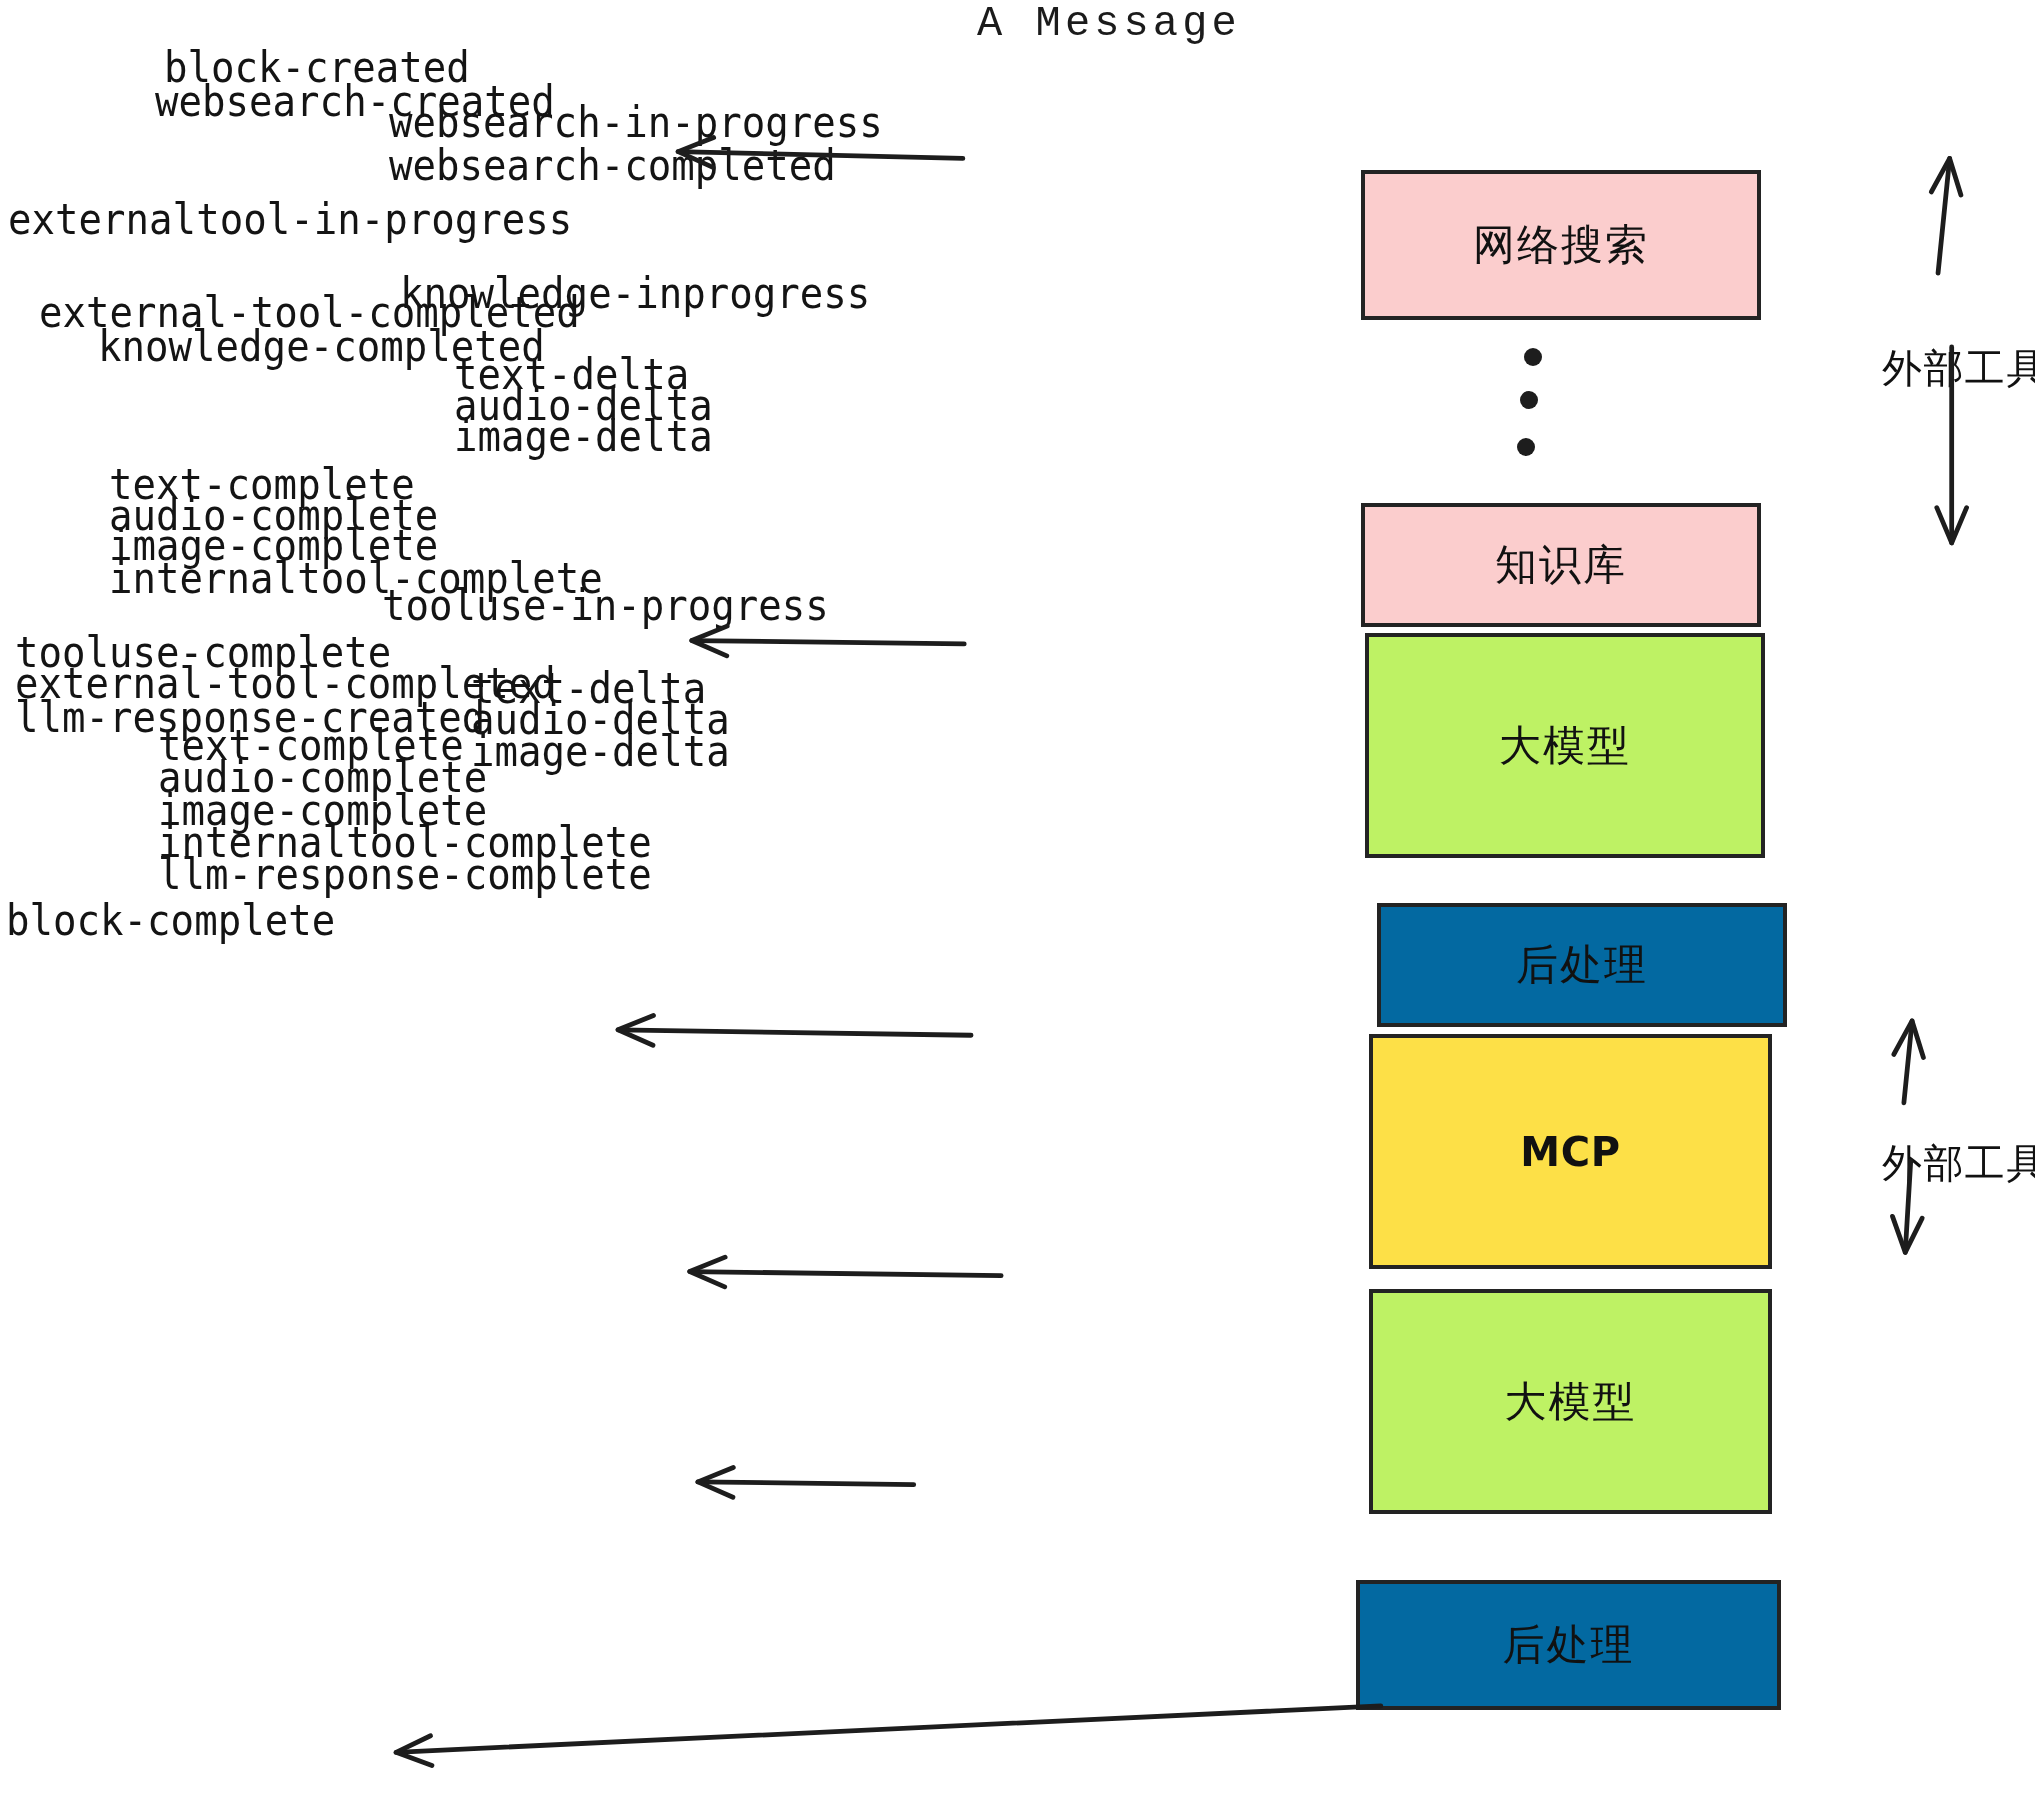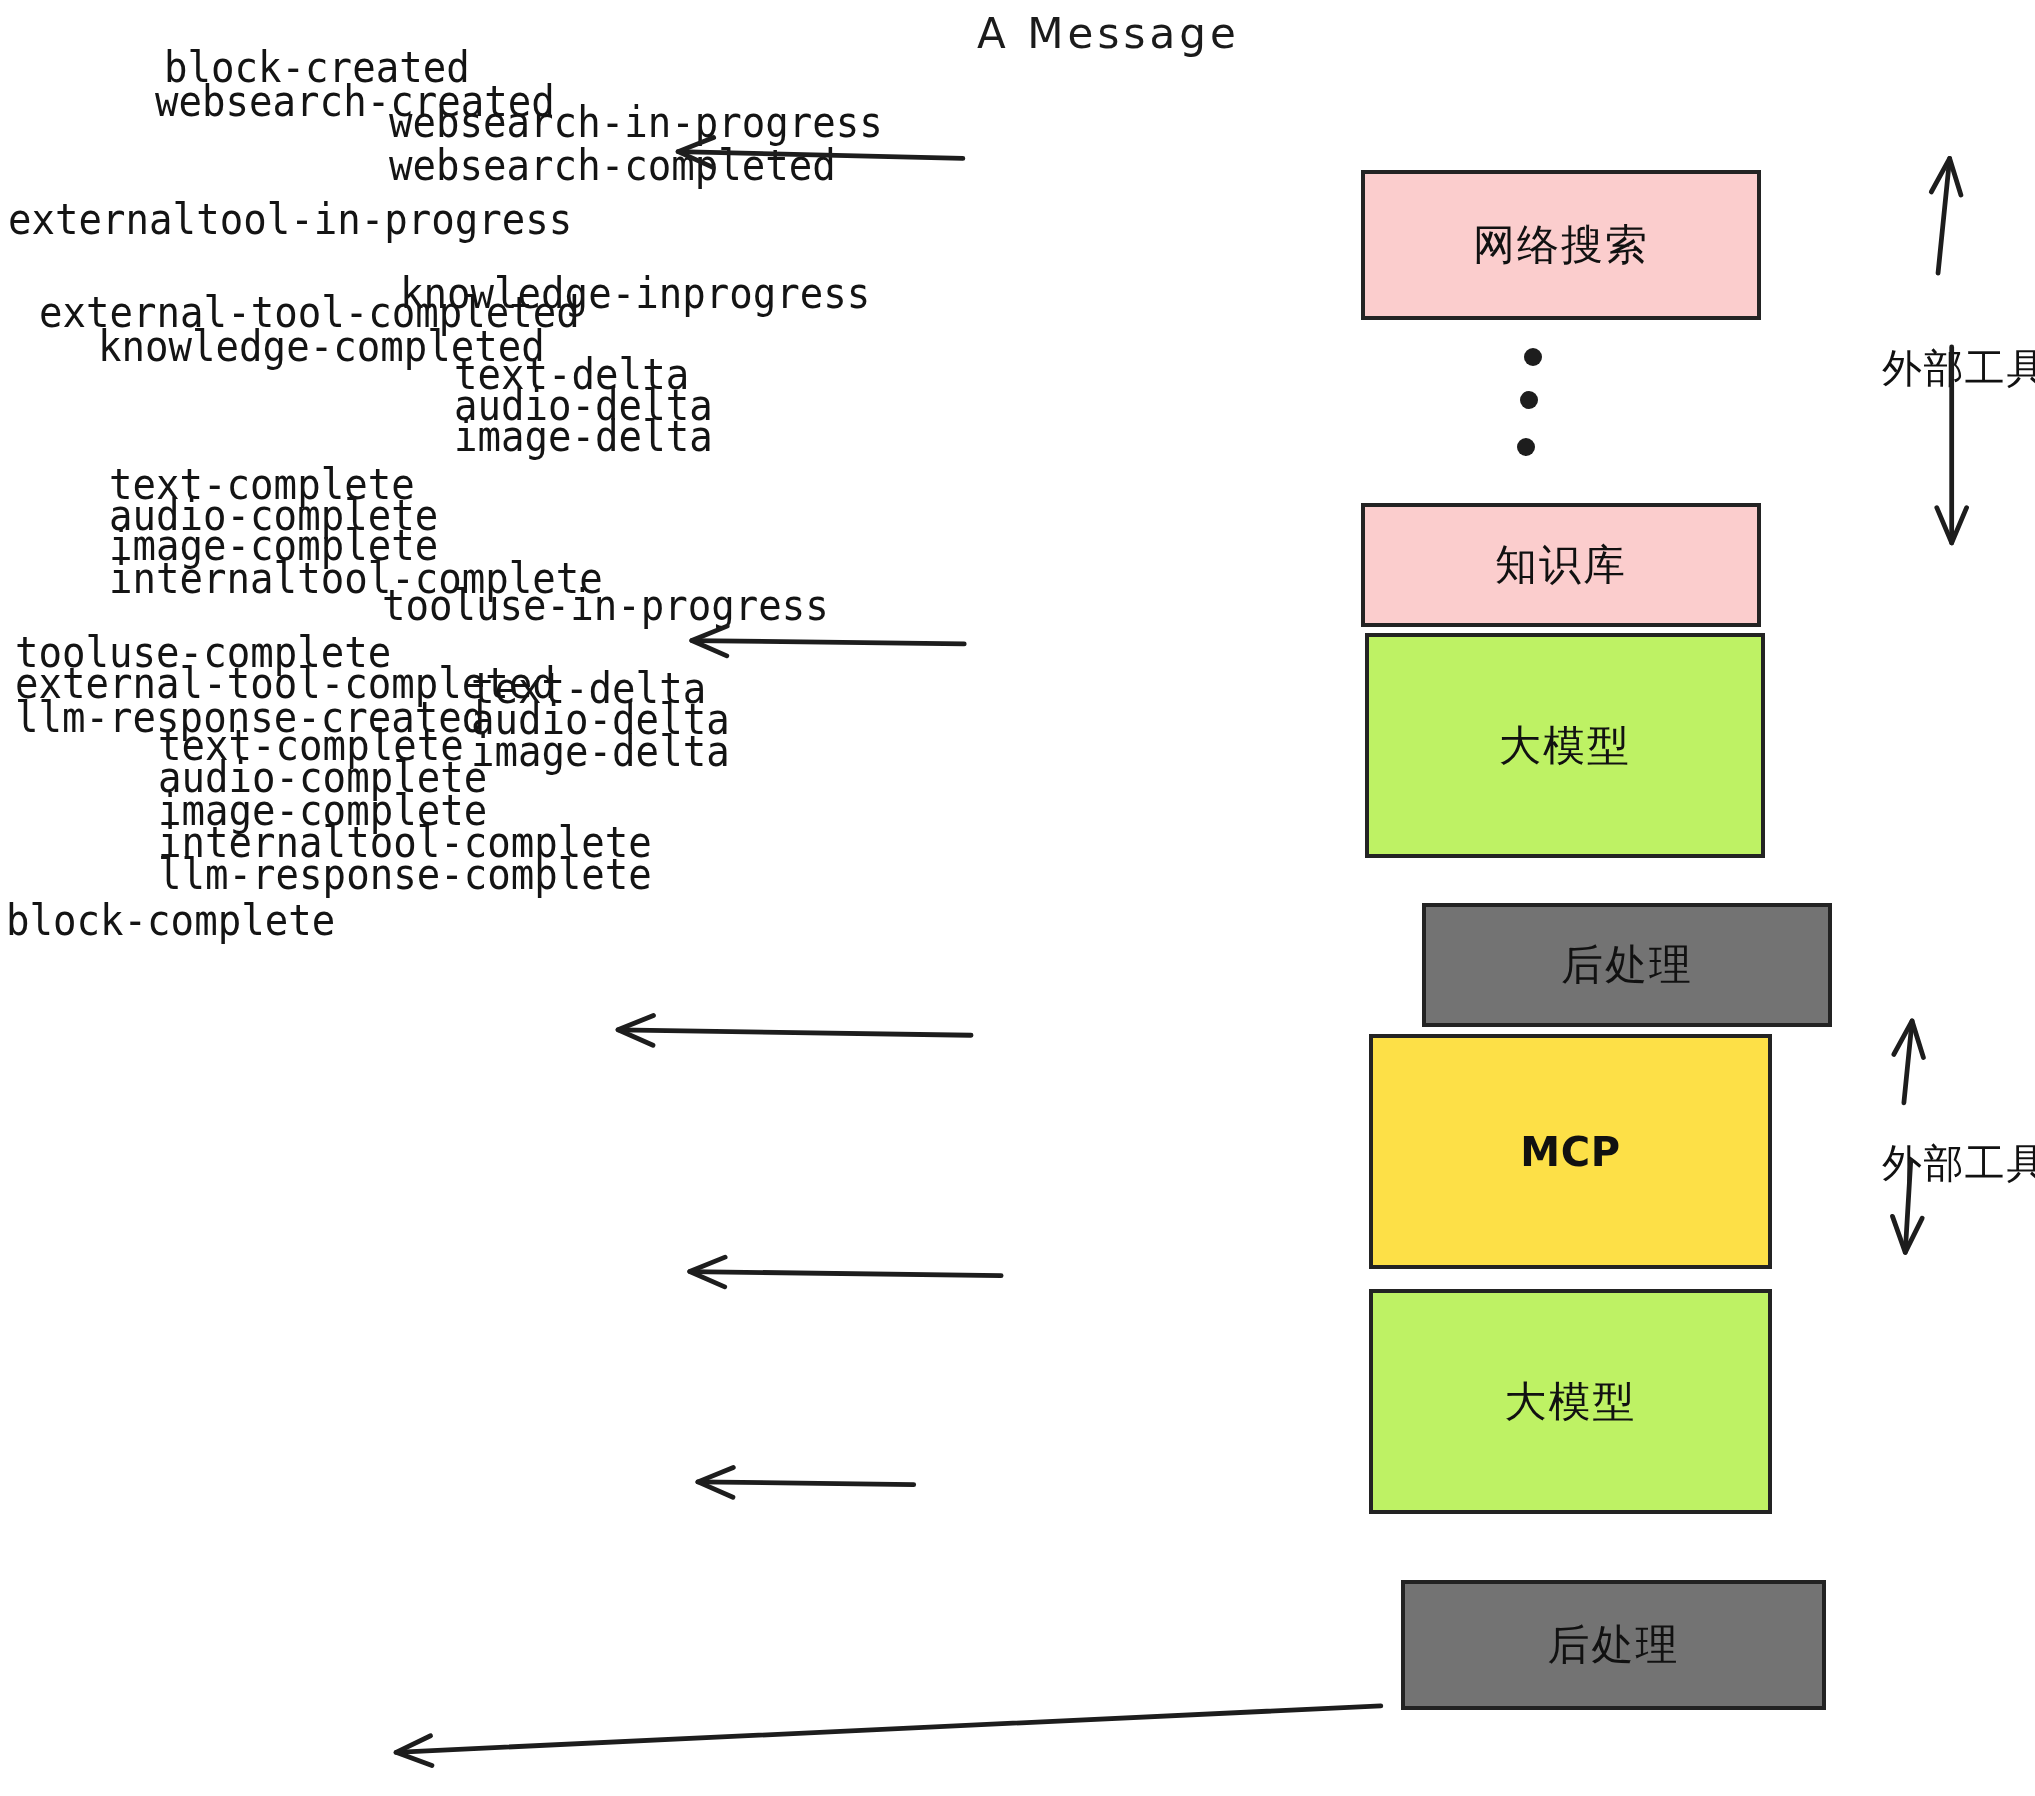--- a/index.html
+++ b/index.html
@@ -60,21 +60,21 @@
     font-weight: 400;
   }
   .nodebox.latin .boxlabel {
     font-size: 40px;
     font-weight: 700;
     letter-spacing: 0.7px;
   }
   .fill-pink   { background: #fbcdcd; }
   .fill-green  { background: #bef264; }
   .fill-yellow { background: #fde047; }
-  .fill-white  { background: #737373; margin-left: 45px; }
+  .fill-white  { background: #0369a1; }
 
   
   .grouplabel {
     font-family: "DejaVu Sans", "Liberation Sans", sans-serif;
     font-size: 40px;
     letter-spacing: 1.4px;
     color: #111111;
     white-space: nowrap;
   }
 
@@ -93,21 +93,21 @@
     width: 2035px;
     height: 1796px;
     pointer-events: none;
   }
 </style>
 </head>
 <body>
 
 <div id="canvas">
 
-  <div class="abs title" id="title-el" style="left:977px; top:9px;">A Message</div>
+  <div class="abs title" id="title-el" style="left:977px; top:0px;font-family:Liberation Mono, monospace;">A Message</div>
 
   <div id="boxes-layer">
       <div class="abs nodebox fill-pink" style="left: 1361px; top: 170px; width: 400px; height: 150px;">
         <span class="boxlabel">网络搜索</span>
       </div>
       <div class="abs nodebox fill-pink" style="left: 1361px; top: 503px; width: 400px; height: 124px;">
         <span class="boxlabel">知识库</span>
       </div>
       <div class="abs nodebox fill-green" style="left: 1365px; top: 633px; width: 400px; height: 225px;">
         <span class="boxlabel">大模型</span>

